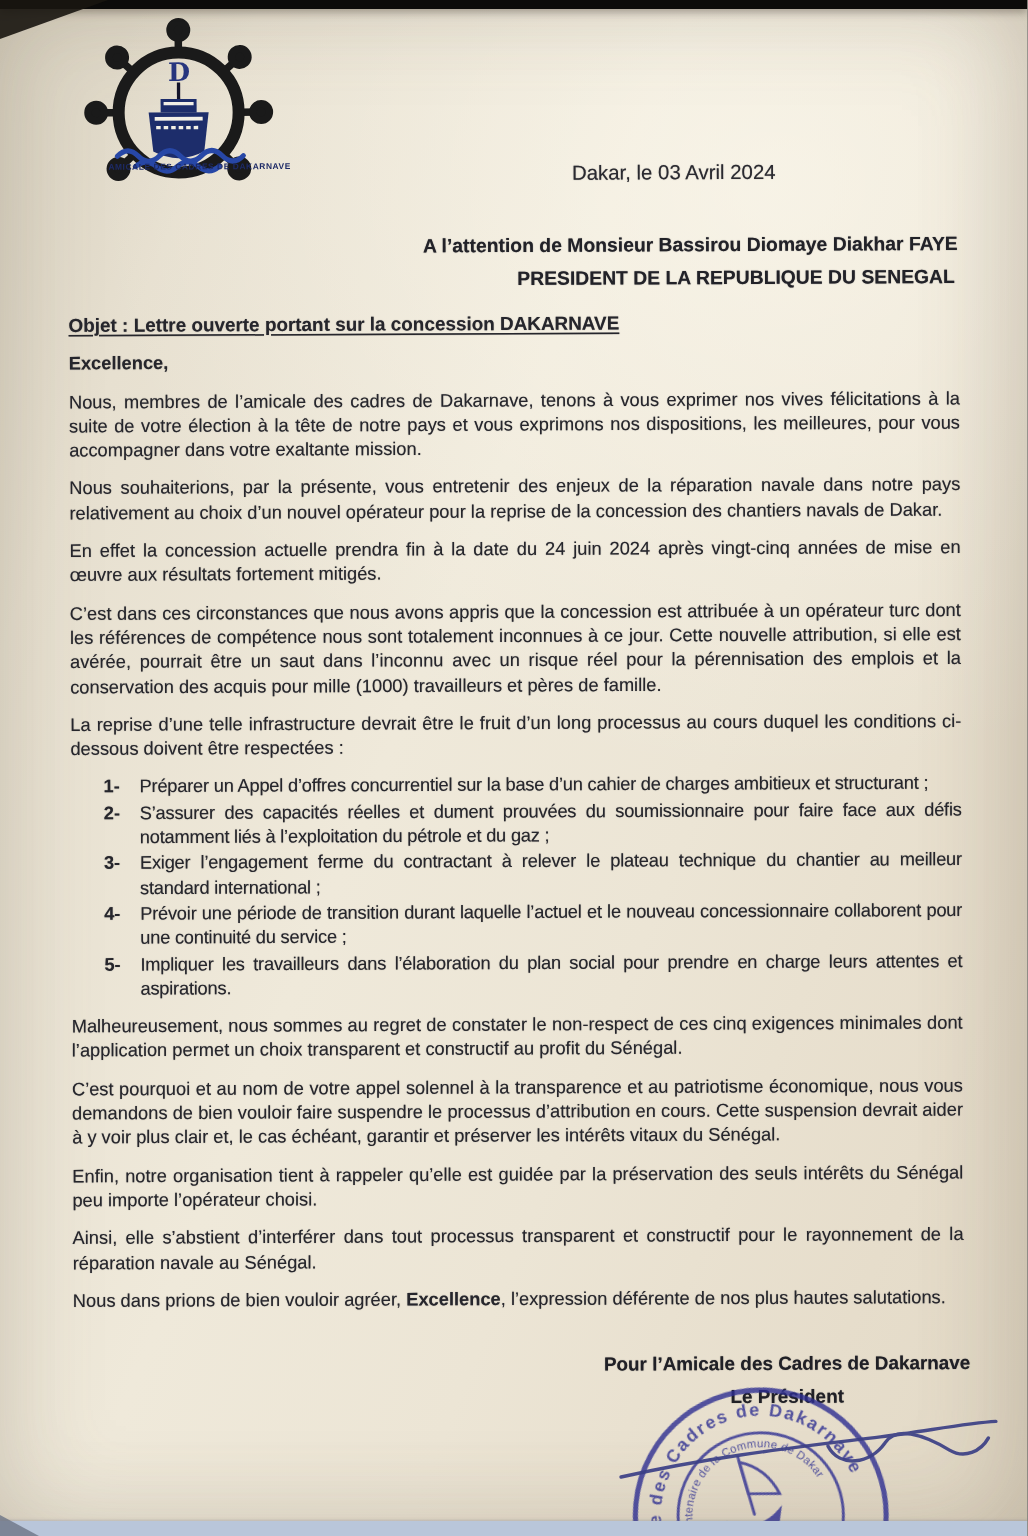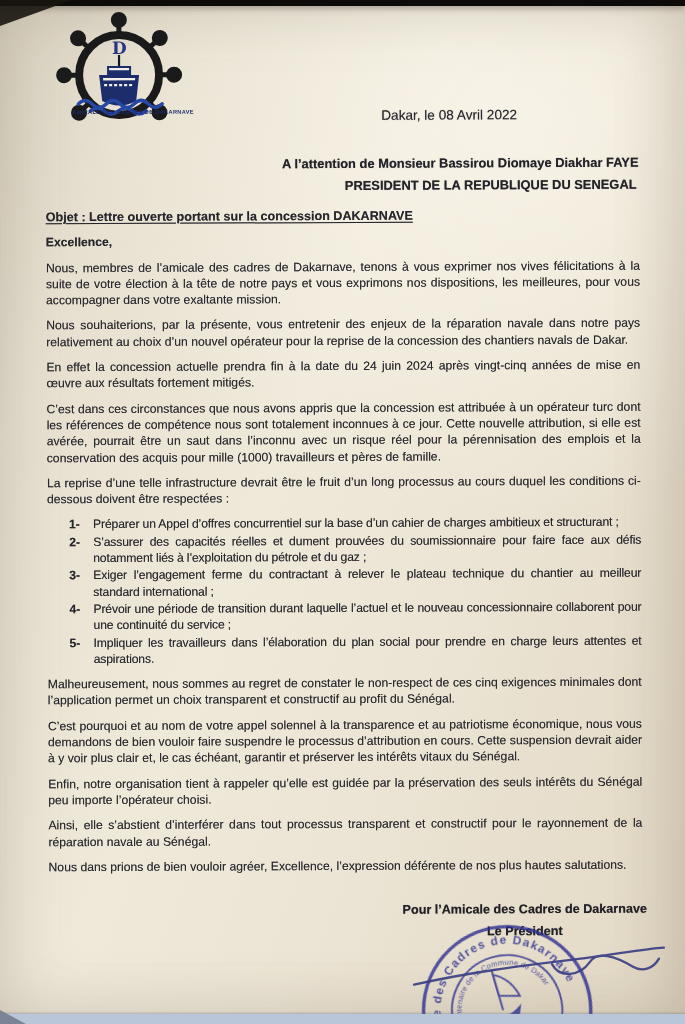--- a/index.html
+++ b/index.html
@@ -41,21 +41,21 @@
     text-align:justify;text-shadow:0 0 .65px rgba(38,38,44,.5);}
   .subject{font-weight:bold;text-decoration:underline;text-underline-offset:2px;margin:0 0 9px 0;
     text-align:left;font-size:12.6px;}
   .salutation{font-weight:bold;margin:0 0 9px 0;text-align:left;}
   .par{margin:0 0 9px 0;}
   .olist{margin:0 0 9px 0;}
   .li{display:flex;margin:0 0 1px 22px;}
   .li .num{flex:0 0 24px;font-weight:bold;}
   .li .litext{flex:1;text-align:justify;letter-spacing:-.15px;}
   .vale{margin:0;}
-  .vale .bold{font-weight:normal;}
+  .vale .bold{font-weight:bold;}
 
   
   .sig-block{position:absolute;left:382px;top:903px;width:282px;text-align:center;z-index:2;
     font-weight:bold;color:#202026;text-shadow:0 0 .7px rgba(32,32,38,.6);}
   .sig-block .for-line{font-size:12.6px;white-space:nowrap;}
   .sig-block .title-line{font-size:12.6px;margin-top:8px;}
   .stamp-wrap{position:absolute;left:410px;top:916px;width:190px;height:190px;z-index:3;}
   .scrawl{position:absolute;left:385px;top:933px;width:290px;height:84px;z-index:4;}
 </style>
 </head>
@@ -122,21 +122,21 @@
         </g>
 
         <g stroke="#2747a6" stroke-width="3.4" fill="none" stroke-linecap="round">
           <path d="M22,93 q7,-7 14,0 t14,0 t14,0 t14,0 t14,0 t14,0"></path>
           <path d="M34,100 q7,-6 14,0 t14,0 t14,0 t14,0"></path>
         </g>
       </svg>
       <div class="logo-caption">AMICALE DES CADRES DE DAKARNAVE</div>
     </div>
 
-    <div class="date-line">Dakar, le 08 Avril 2022</div>
+    <div class="date-line">Dakar, le 03 Avril 2024</div>
 
     <div class="recipient">
       <div class="r1">A l’attention de Monsieur Bassirou Diomaye Diakhar FAYE</div>
       <div class="r2">PRESIDENT DE LA REPUBLIQUE DU SENEGAL</div>
     </div>
 
     <div class="body-text">
       <div class="subject">Objet : Lettre ouverte portant sur la concession DAKARNAVE</div>
       <div class="salutation">Excellence,</div>
 

